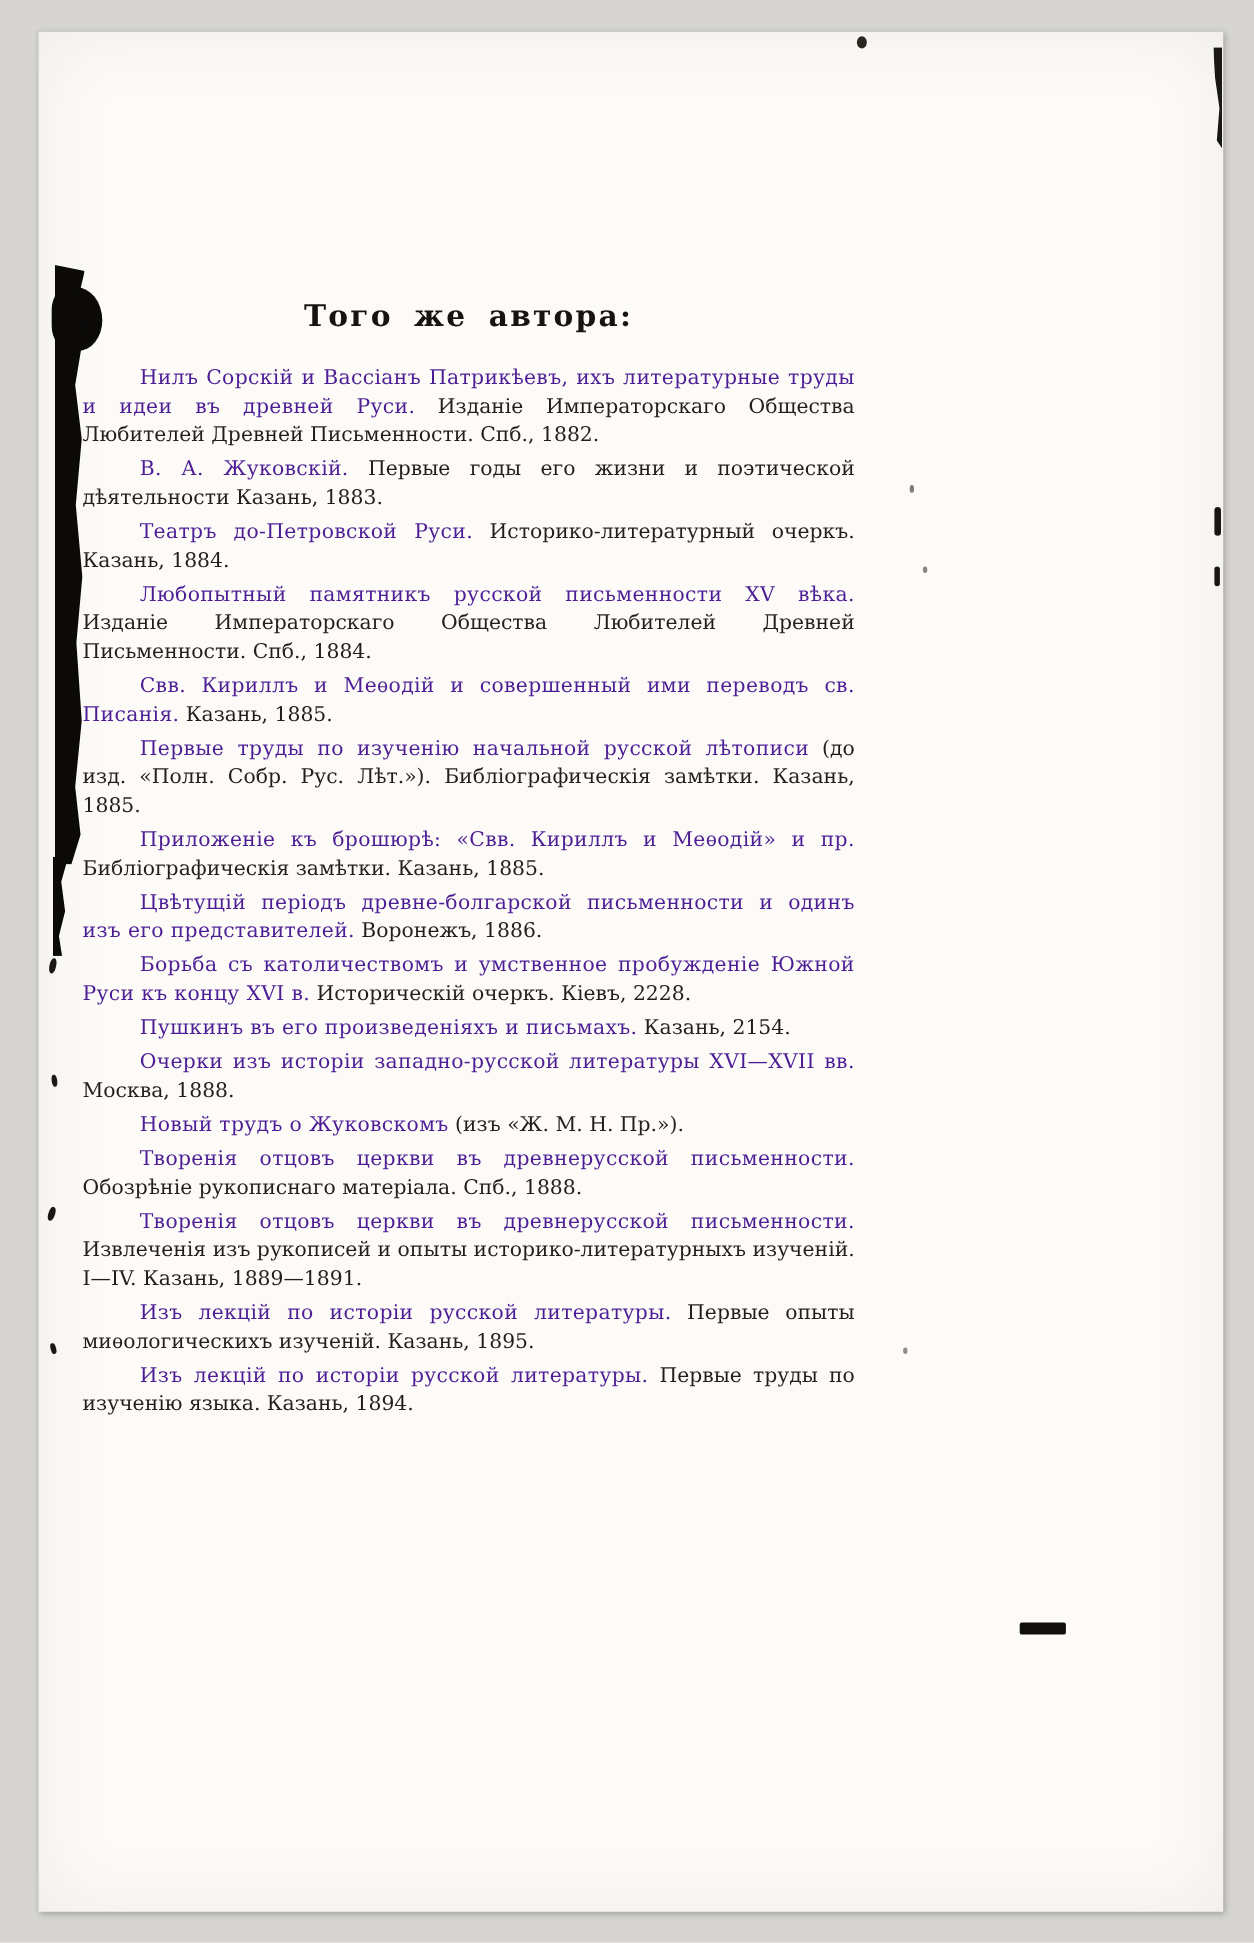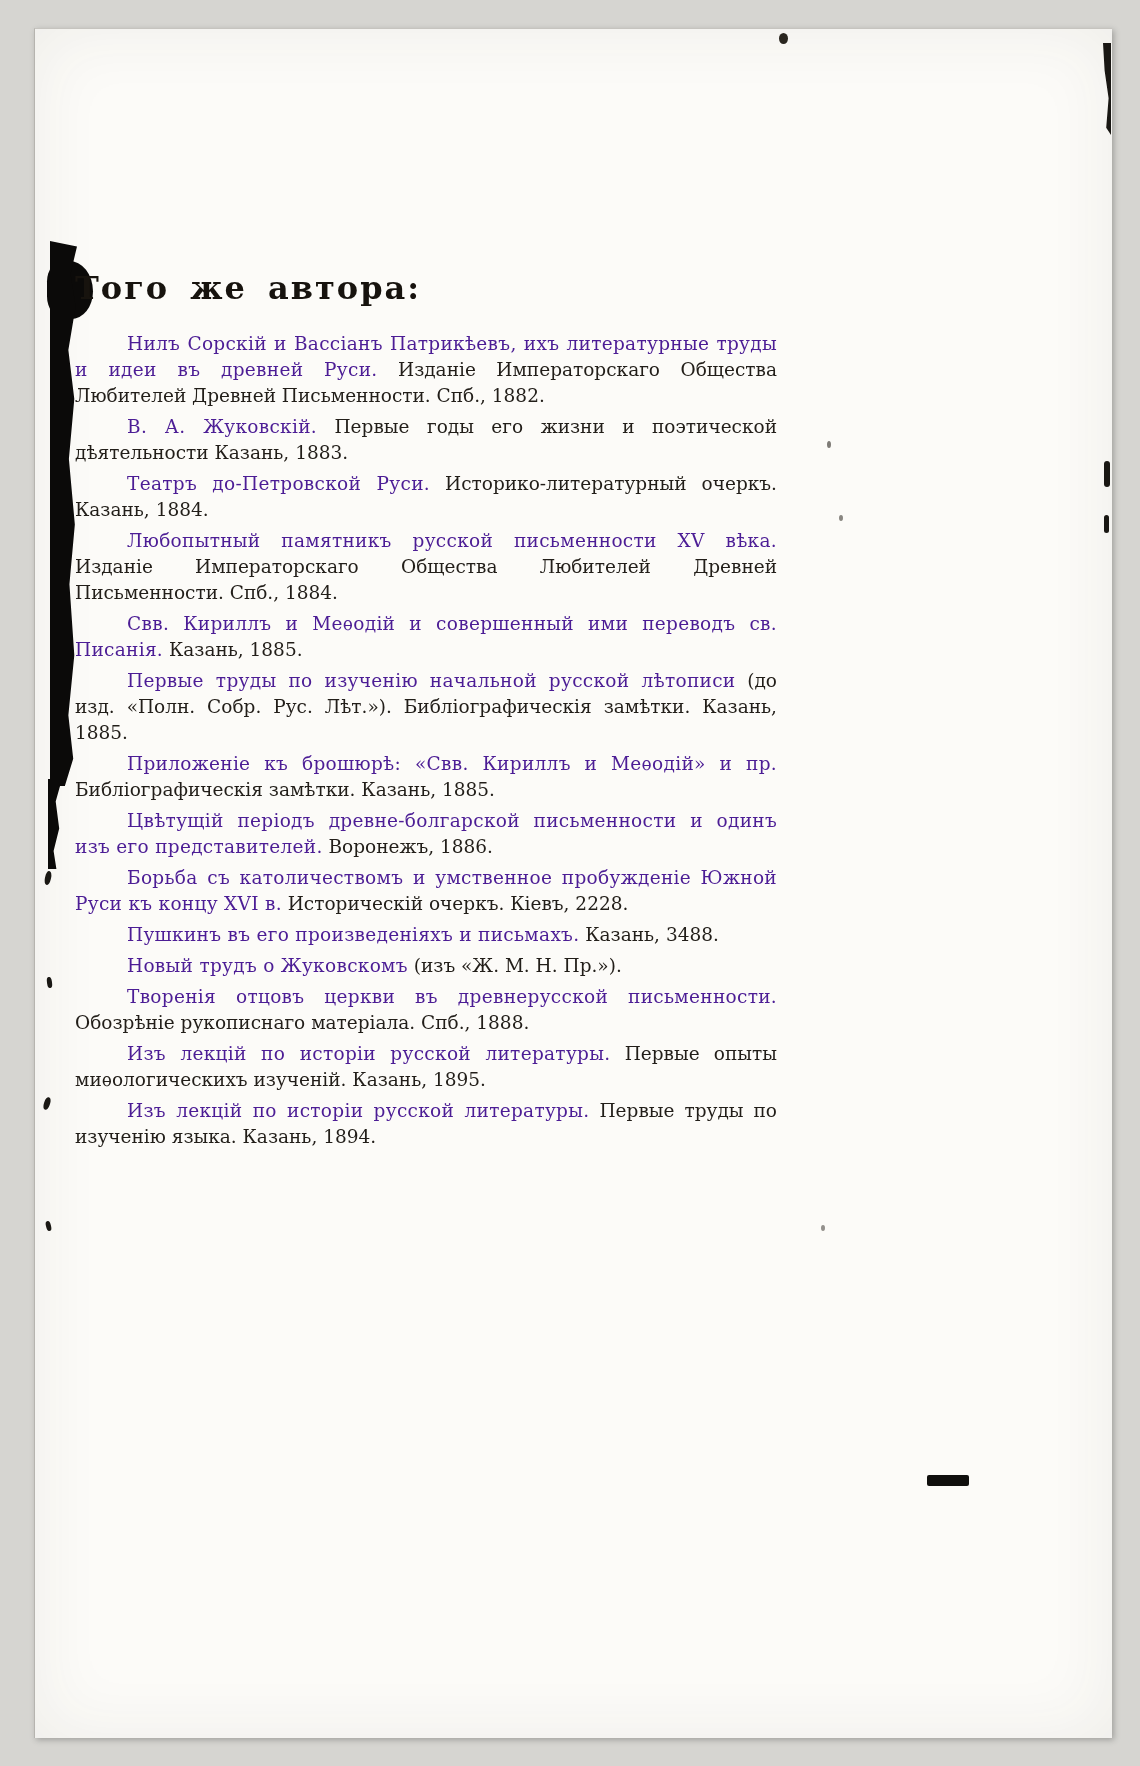--- a/index.html
+++ b/index.html
@@ -21,21 +21,22 @@
   }
   .content {
     position:absolute;
     left:40px; top:246px;
     width:702px;
     color:#221e19;
     font-size:18.5px;
     line-height:26px;
   }
   .title {
-    font-size:32px;
+    text-align:center;
+    font-size:27px;
     font-weight:bold;
     letter-spacing:2px;
     word-spacing:8px;
     color:#17130e;
     margin-bottom:30px;
   }
   .entry {
     text-align:justify;
     text-indent:52px;
     margin-bottom:5px;
@@ -104,19 +105,21 @@
 
     <p class="entry"><b>Нилъ Сорскій и Вассіанъ Патрикѣевъ, ихъ литературные труды и идеи въ древней Руси.</b><span> Изданіе Императорскаго Общества Любителей Древней Письменности. Спб., 1882.</span></p>
     <p class="entry"><b>В. А. Жуковскій.</b><span> Первые годы его жизни и поэтической дѣятельности Казань, 1883.</span></p>
     <p class="entry"><b>Театръ до-Петровской Руси.</b><span> Историко-литературный очеркъ. Казань, 1884.</span></p>
     <p class="entry"><b>Любопытный памятникъ русской письменности XV вѣка.</b><span> Изданіе Императорскаго Общества Любителей Древней Письменности. Спб., 1884.</span></p>
     <p class="entry"><b>Свв. Кириллъ и Меѳодій и совершенный ими переводъ св. Писанія.</b><span> Казань, 1885.</span></p>
     <p class="entry"><b>Первые труды по изученію начальной русской лѣтописи</b><span> (до изд. «Полн. Собр. Рус. Лѣт.»). Библіографическія замѣтки. Казань, 1885.</span></p>
     <p class="entry"><b>Приложеніе къ брошюрѣ: «Свв. Кириллъ и Меѳодій» и пр.</b><span> Библіографическія замѣтки. Казань, 1885.</span></p>
     <p class="entry"><b>Цвѣтущій періодъ древне-болгарской письменности и одинъ изъ его представителей.</b><span> Воронежъ, 1886.</span></p>
     <p class="entry"><b>Борьба съ католичествомъ и умственное пробужденіе Южной Руси къ концу XVI в.</b><span> Историческій очеркъ. Кіевъ, 2228.</span></p>
-    <p class="entry"><b>Пушкинъ въ его произведеніяхъ и письмахъ.</b><span> Казань, 3488.</span></p>
+    <p class="entry"><b>Пушкинъ въ его произведеніяхъ и письмахъ.</b><span> Казань, 2154.</span></p>
+    <p class="entry"><b>Очерки изъ исторіи западно-русской литературы XVI—XVII вв.</b><span> Москва, 1888.</span></p>
     <p class="entry"><b>Новый трудъ о Жуковскомъ</b><span> (изъ «Ж. М. Н. Пр.»).</span></p>
     <p class="entry"><b>Творенія отцовъ церкви въ древнерусской письменности.</b><span> Обозрѣніе рукописнаго матеріала. Спб., 1888.</span></p>
+    <p class="entry"><b>Творенія отцовъ церкви въ древнерусской письменности.</b><span> Извлеченія изъ рукописей и опыты историко-литературныхъ изученій. I—IV. Казань, 1889—1891.</span></p>
     <p class="entry"><b>Изъ лекцій по исторіи русской литературы.</b><span> Первые опыты миѳологическихъ изученій. Казань, 1895.</span></p>
     <p class="entry"><b>Изъ лекцій по исторіи русской литературы.</b><span> Первые труды по изученію языка. Казань, 1894.</span></p>
   </div>
 </div>
 
 </body></html>

